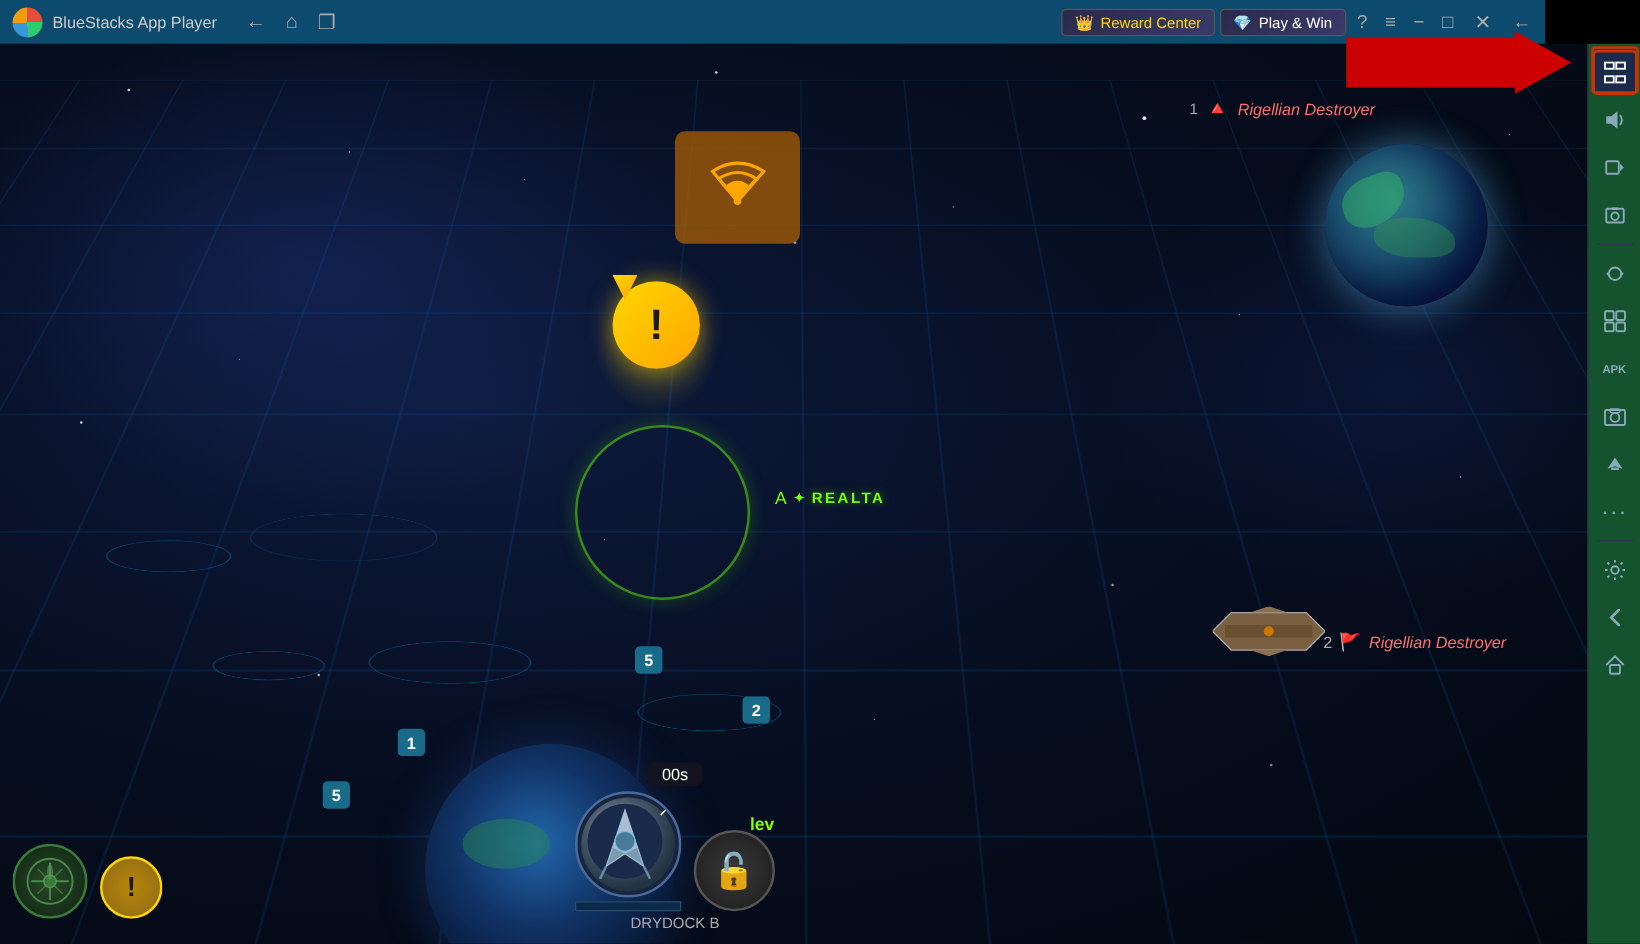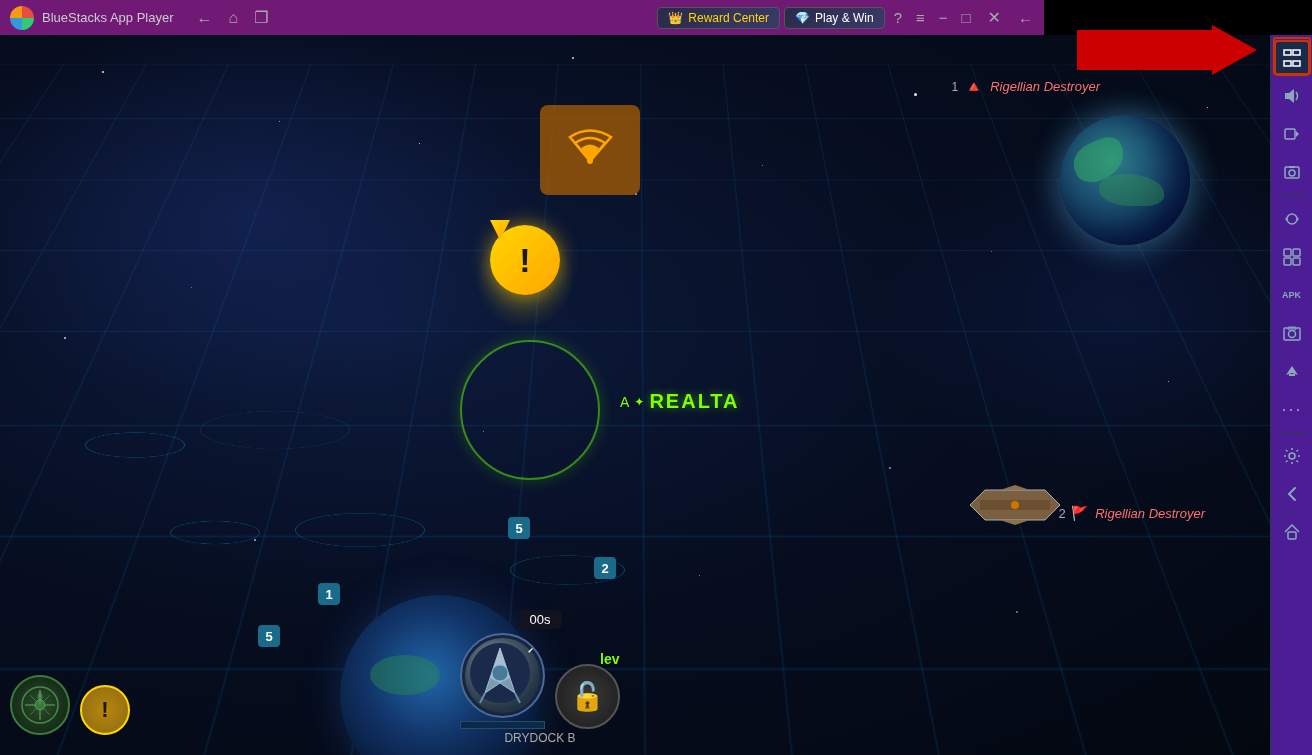--- a/index.html
+++ b/index.html
@@ -1,22 +1,22 @@
 <!DOCTYPE html>
 <html><head>
   <meta charset="utf-8">
   <style>
     * { margin: 0; padding: 0; box-sizing: border-box; }
     body { width: 1312px; height: 755px; overflow: hidden; font-family: Arial, sans-serif; background: #000; }
 
     
     #titlebar {
-      width: 1044px;
+      width: 1236px;
       height: 35px;
-      background: #701a75;
+      background: #0c4a6e;
       display: flex;
       align-items: center;
       position: absolute;
       top: 0; left: 0;
       z-index: 100;
     }
     #titlebar .logo-area {
       display: flex; align-items: center; padding: 0 10px; gap: 8px;
     }
     .bs-logo {
@@ -208,21 +208,21 @@
     }
 
     
     .realta-label {
       position: absolute;
       top: 355px; left: 620px;
       display: flex; align-items: center; gap: 5px;
     }
     .realta-text {
       color: #7fff00;
-      font-size: 20px;
+      font-size: 12px;
       font-weight: bold;
       letter-spacing: 2px;
       text-shadow: 0 0 8px rgba(100,255,0,0.5);
     }
     .realta-a {
       color: #7fff00;
       font-size: 14px;
     }
     .realta-star {
       color: #7fff00;
@@ -351,21 +351,21 @@
       font-size: 22px;
       font-weight: 900;
     }
 
     
     #sidebar {
       position: absolute;
       top: 35px; right: 0;
       width: 42px;
       height: 720px;
-      background: #4c1d95;
+      background: #14532d;
       border-left: 1px solid #2a3a4a;
       display: flex;
       flex-direction: column;
       align-items: center;
       padding: 5px 0;
       gap: 2px;
       z-index: 50;
     }
     .sidebar-btn {
       width: 36px; height: 36px;

